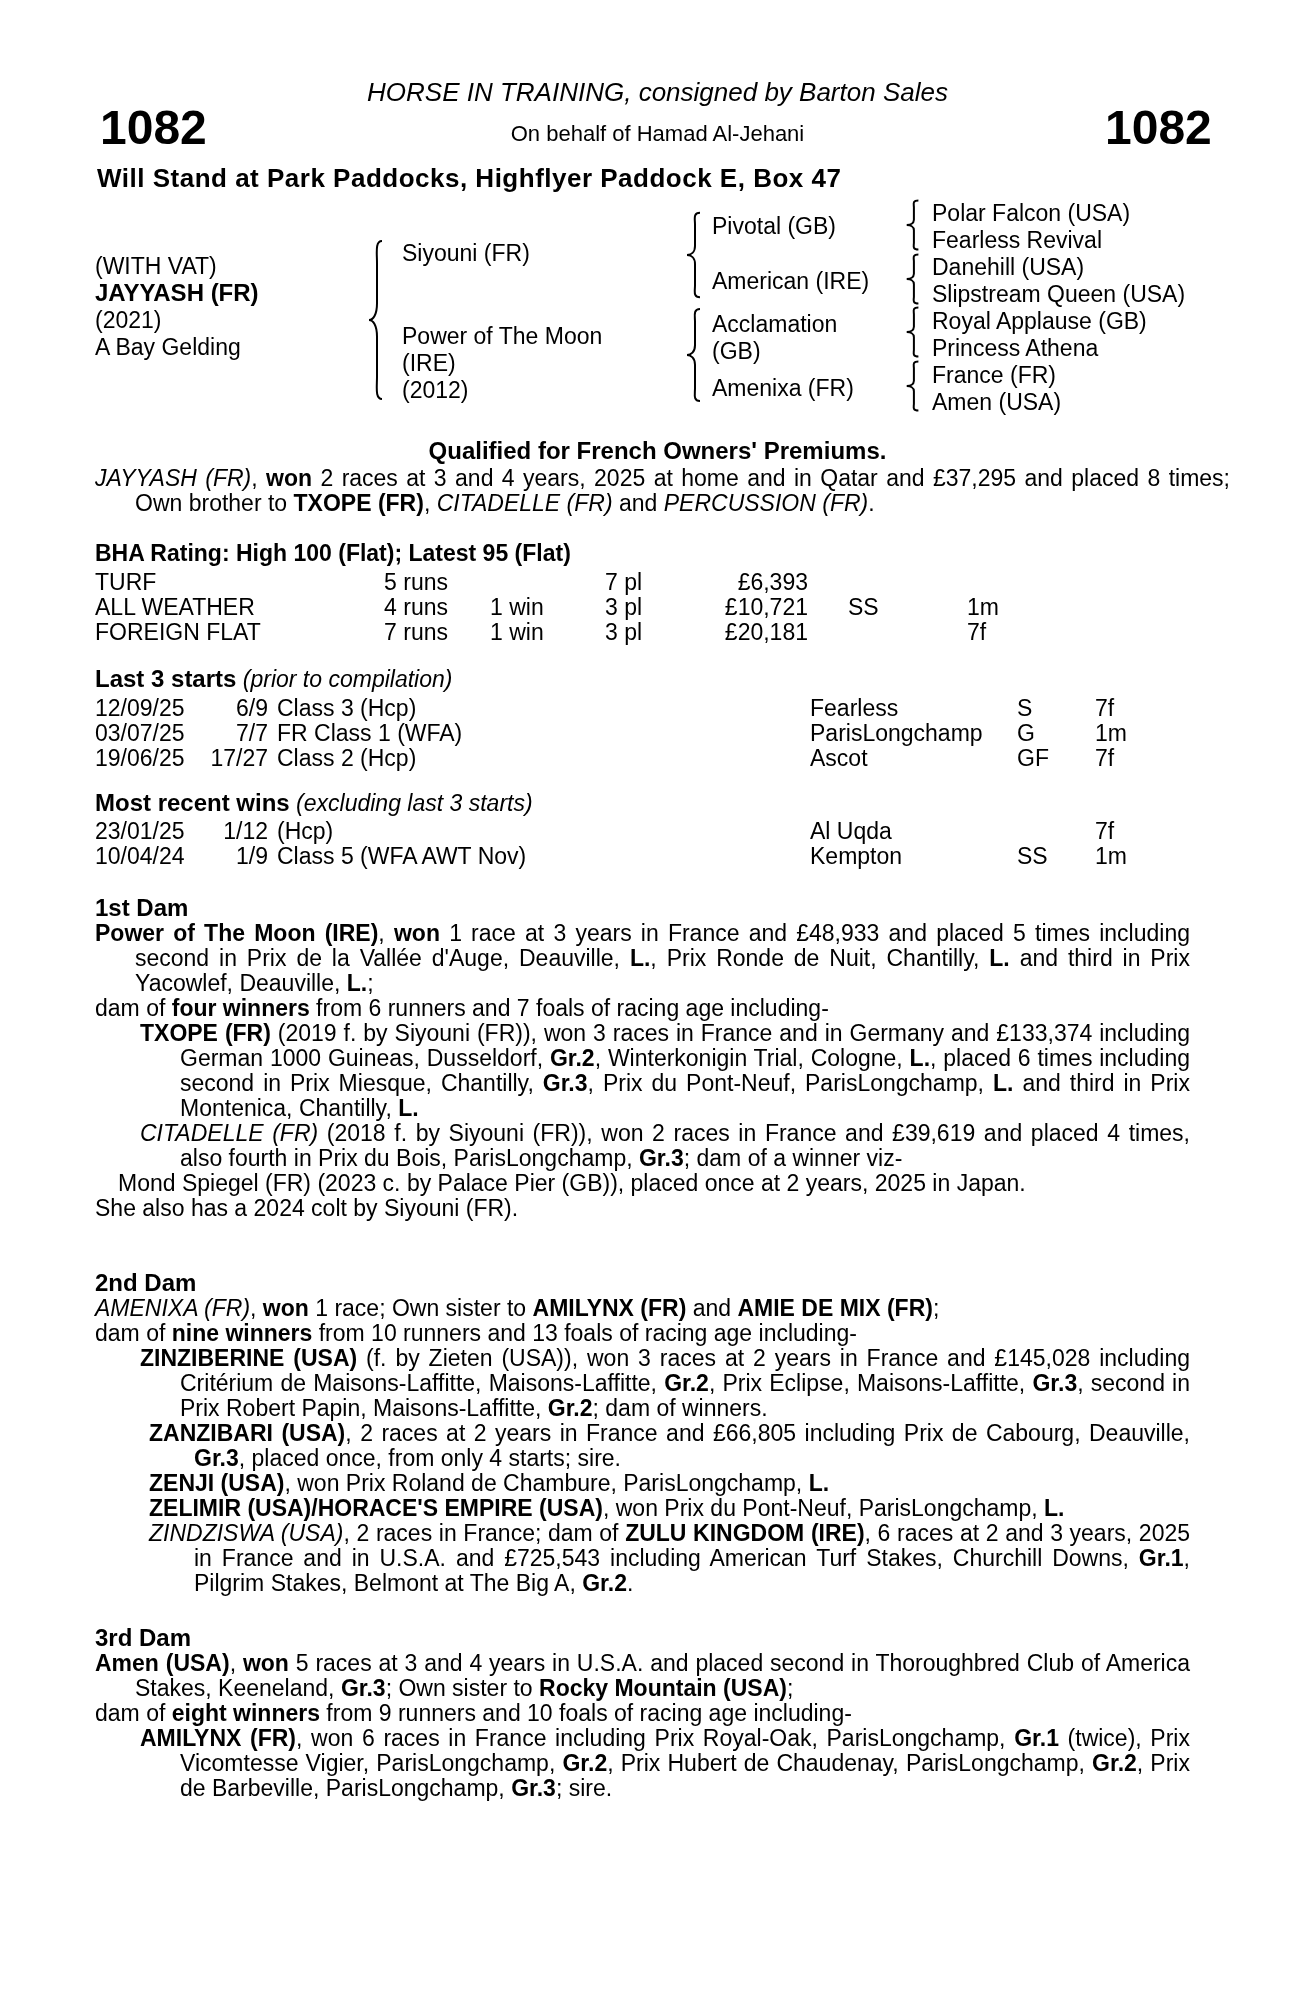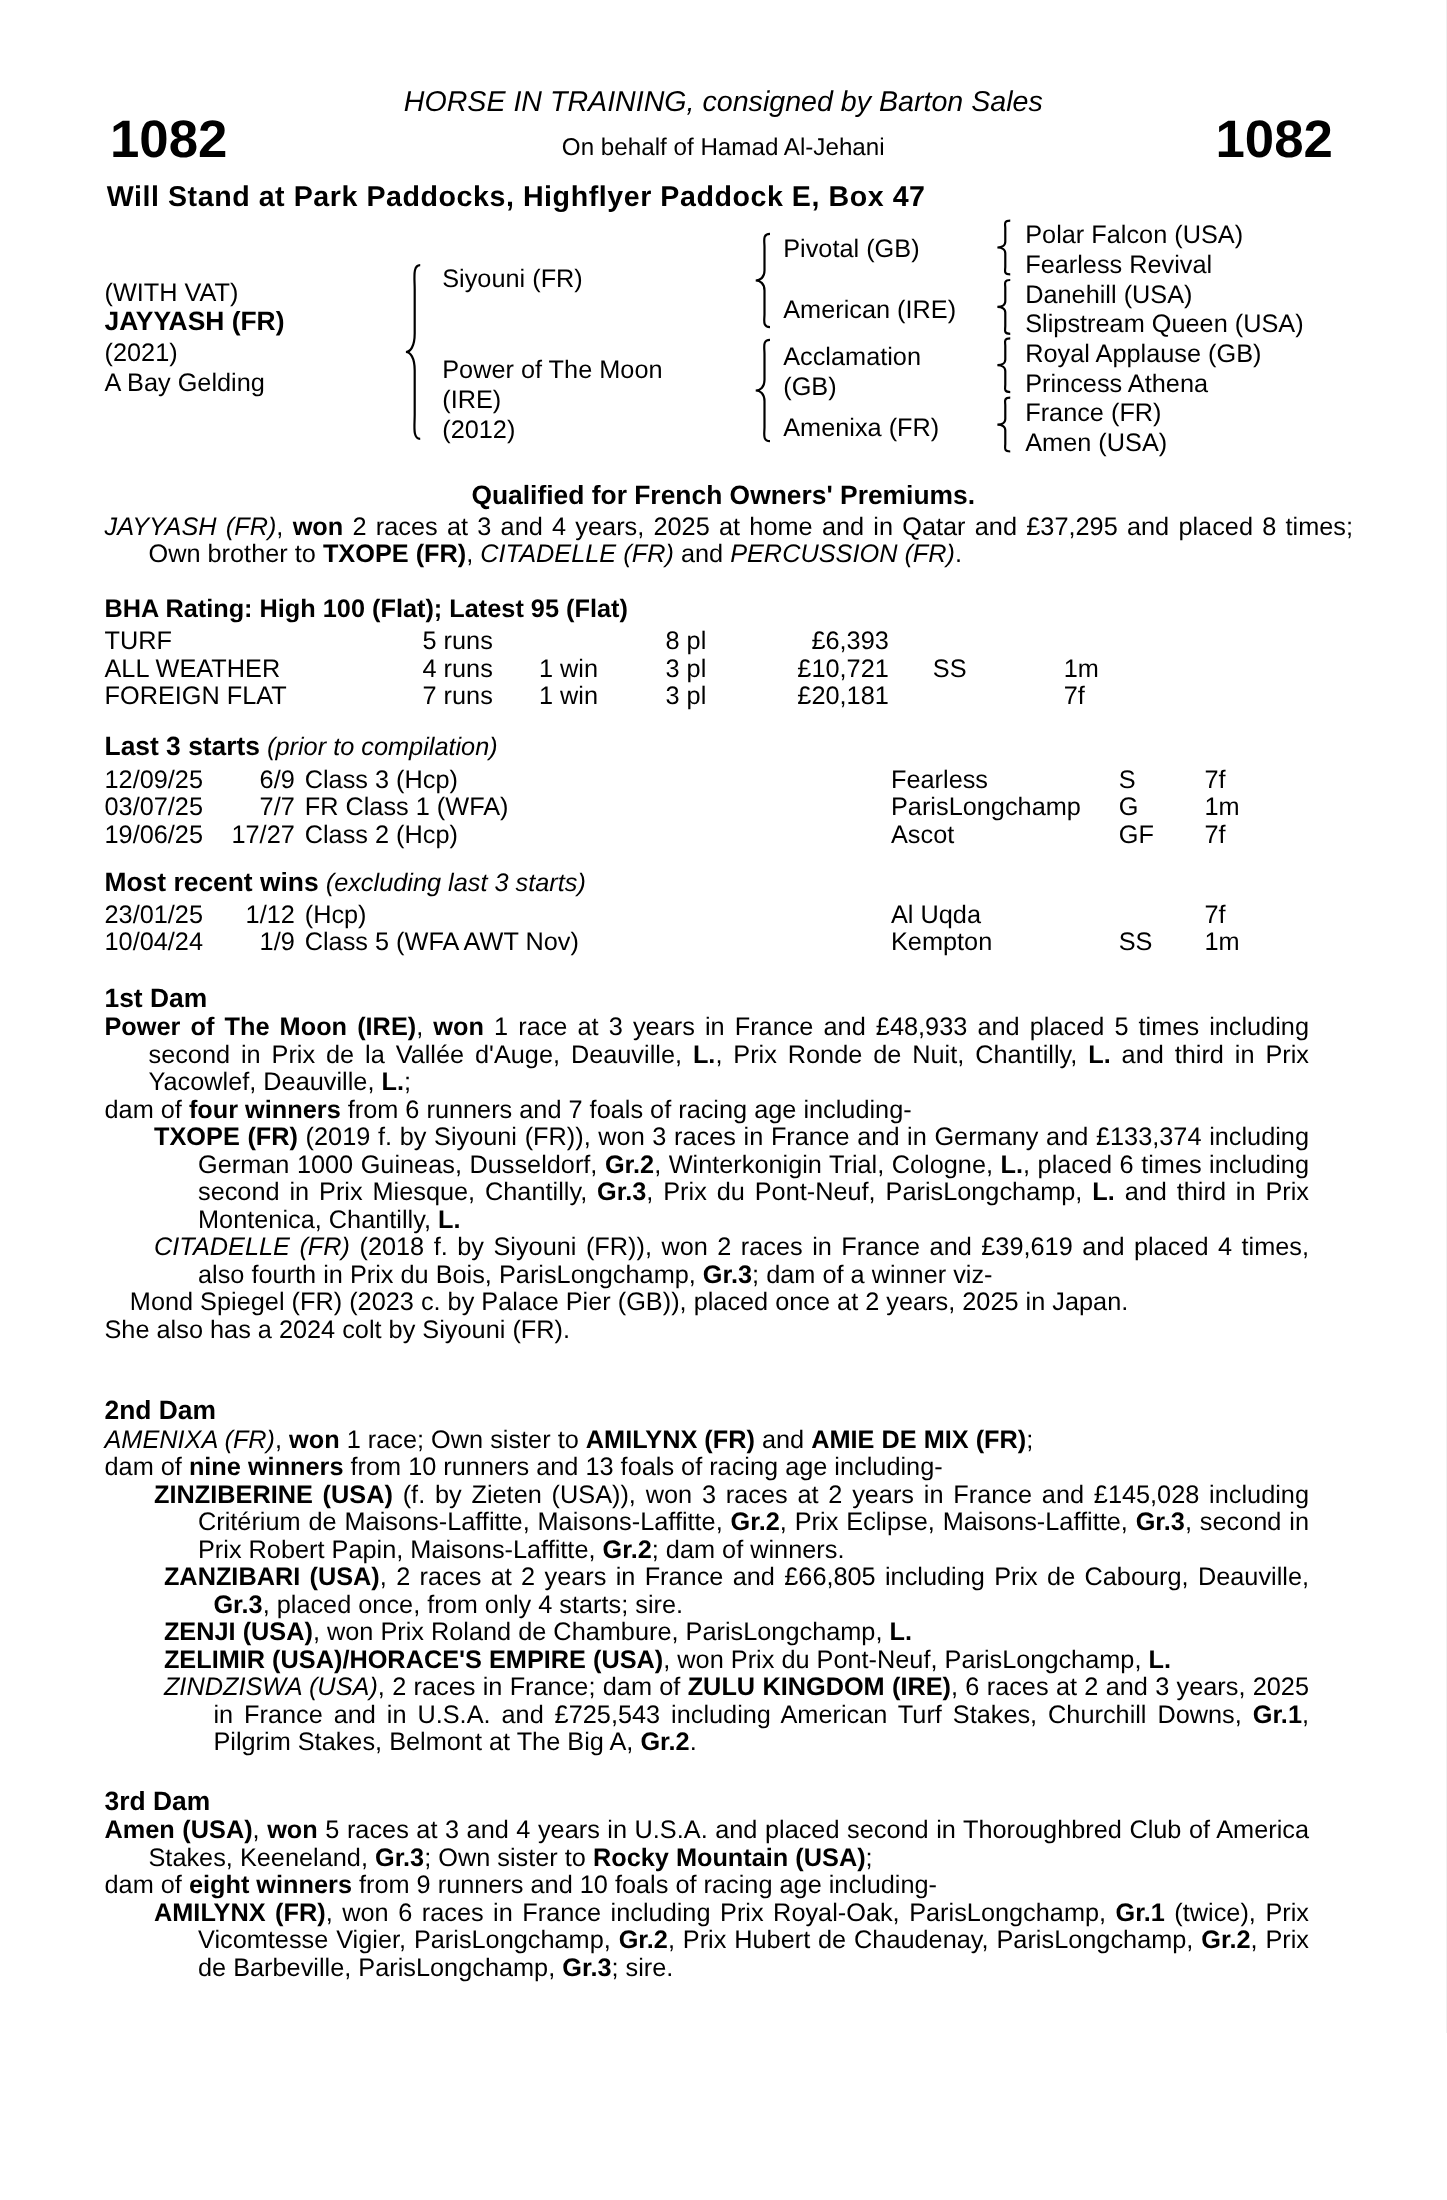--- a/index.html
+++ b/index.html
@@ -114,21 +114,21 @@
   </div>
 
   <div class="abs center qual">Qualified for French Owners' Premiums.</div>
   <div class="abs col para lvl0" style="top:466px;"><span class="st-i">JAYYASH (FR)</span><span>, </span><span class="st-b">won</span><span> 2 races at 3 and 4 years, 2025 at home and in Qatar and £37,295 and placed 8 times; Own brother to </span><span class="st-b">TXOPE (FR)</span><span>, </span><span class="st-i">CITADELLE (FR)</span><span> and </span><span class="st-i">PERCUSSION (FR)</span><span>.</span></div>
 
   <div class="abs col sect-head" style="top:541px;font-size:23px;">BHA Rating: High 100 (Flat); Latest 95 (Flat)</div>
   <div class="trow col" style="top:570px;">
     <span class="c-surface">TURF</span>
     <span class="c-runs">5 runs</span>
     <span class="c-wins"></span>
-    <span class="c-places">8 pl</span>
+    <span class="c-places">7 pl</span>
     <span class="c-money">£6,393</span>
     <span class="c-going"></span>
     <span class="c-dist"></span>
   </div>
   <div class="trow col" style="top:595px;">
     <span class="c-surface">ALL WEATHER</span>
     <span class="c-runs">4 runs</span>
     <span class="c-wins">1 win</span>
     <span class="c-places">3 pl</span>
     <span class="c-money">£10,721</span>

